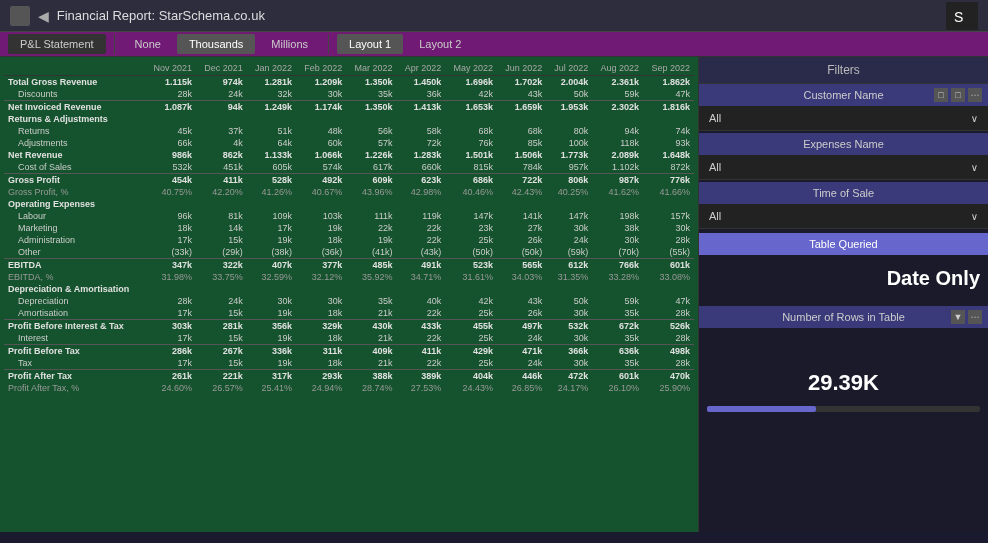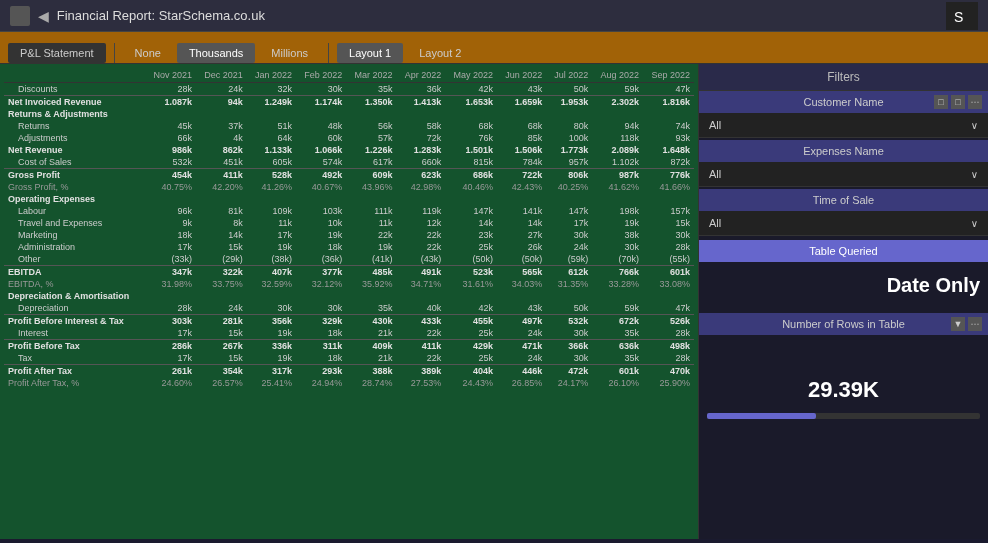--- a/index.html
+++ b/index.html
@@ -8,21 +8,21 @@
     
     .title-bar {
       display: flex; align-items: center; background: #2d2d3e; height: 32px; padding: 0 10px; border-bottom: 1px solid #444;
     }
     .title-bar-logo { width: 20px; height: 20px; background: #555; border-radius: 2px; margin-right: 8px; flex-shrink: 0; }
     .title-bar-back { color: #aaa; margin-right: 8px; cursor: pointer; font-size: 14px; }
     .title-bar-icon { margin-left: auto; width: 32px; height: 28px; background: #222; display: flex; align-items: center; justify-content: center; }
 
     
     .toolbar {
-      display: flex; align-items: flex-end; background: #a16207; height: 32px; padding: 0 8px; gap: 4px; border-bottom: 1px solid #333;
+      display: flex; align-items: center; background: #701a75; height: 25px; padding: 0 8px; gap: 4px; border-bottom: 1px solid #333;
     }
     .toolbar-btn {
       padding: 4px 12px; border: none; border-radius: 2px; cursor: pointer; font-size: 11px; color: #ccc; background: transparent;
     }
     .toolbar-btn.active { background: #555; color: #fff; }
     .toolbar-btn.tab { background: #333; }
     .toolbar-divider { width: 1px; height: 20px; background: #444; margin: 0 4px; }
 
     
     .main-layout { display: flex; height: calc(543px - 32px - 36px); }
@@ -108,20 +108,34 @@
           <th>Mar 2022</th>
           <th>Apr 2022</th>
           <th>May 2022</th>
           <th>Jun 2022</th>
           <th>Jul 2022</th>
           <th>Aug 2022</th>
           <th>Sep 2022</th>
         </tr>
       </thead>
       <tbody id="table-body">
+      <tr class="bold separator">
+            <td class="left">Total Gross Revenue</td>
+            <td>1.115k</td>
+            <td>974k</td>
+            <td>1.281k</td>
+            <td>1.209k</td>
+            <td>1.350k</td>
+            <td>1.450k</td>
+            <td>1.696k</td>
+            <td>1.702k</td>
+            <td>2.004k</td>
+            <td>2.361k</td>
+            <td>1.862k</td>
+          </tr>
           <tr>
             <td class="left" style="padding-left: 14px;">Discounts</td>
             <td>28k</td>
             <td>24k</td>
             <td>32k</td>
             <td>30k</td>
             <td>35k</td>
             <td>36k</td>
             <td>42k</td>
             <td>43k</td>
@@ -263,34 +277,20 @@
             <td>103k</td>
             <td>111k</td>
             <td>119k</td>
             <td>147k</td>
             <td>141k</td>
             <td>147k</td>
             <td>198k</td>
             <td>157k</td>
           </tr>
           <tr>
-            <td class="left" style="padding-left: 14px;">Travel and Expenses</td>
-            <td>9k</td>
-            <td>8k</td>
-            <td>11k</td>
-            <td>10k</td>
-            <td>11k</td>
-            <td>12k</td>
-            <td>14k</td>
-            <td>14k</td>
-            <td>17k</td>
-            <td>19k</td>
-            <td>15k</td>
-          </tr>
-          <tr>
             <td class="left" style="padding-left: 14px;">Marketing</td>
             <td>18k</td>
             <td>14k</td>
             <td>17k</td>
             <td>19k</td>
             <td>22k</td>
             <td>22k</td>
             <td>23k</td>
             <td>27k</td>
             <td>30k</td>
@@ -374,20 +374,34 @@
             <td>30k</td>
             <td>30k</td>
             <td>35k</td>
             <td>40k</td>
             <td>42k</td>
             <td>43k</td>
             <td>50k</td>
             <td>59k</td>
             <td>47k</td>
           </tr>
+          <tr>
+            <td class="left" style="padding-left: 14px;">Amortisation</td>
+            <td>17k</td>
+            <td>15k</td>
+            <td>19k</td>
+            <td>18k</td>
+            <td>21k</td>
+            <td>22k</td>
+            <td>25k</td>
+            <td>26k</td>
+            <td>30k</td>
+            <td>35k</td>
+            <td>28k</td>
+          </tr>
           <tr class="bold separator">
             <td class="left">Profit Before Interest &amp; Tax</td>
             <td>303k</td>
             <td>281k</td>
             <td>356k</td>
             <td>329k</td>
             <td>430k</td>
             <td>433k</td>
             <td>455k</td>
             <td>497k</td>
@@ -433,21 +447,21 @@
             <td>22k</td>
             <td>25k</td>
             <td>24k</td>
             <td>30k</td>
             <td>35k</td>
             <td>28k</td>
           </tr>
           <tr class="bold separator">
             <td class="left">Profit After Tax</td>
             <td>261k</td>
-            <td>354k</td>
+            <td>221k</td>
             <td>317k</td>
             <td>293k</td>
             <td>388k</td>
             <td>389k</td>
             <td>404k</td>
             <td>446k</td>
             <td>472k</td>
             <td>601k</td>
             <td>470k</td>
           </tr>

